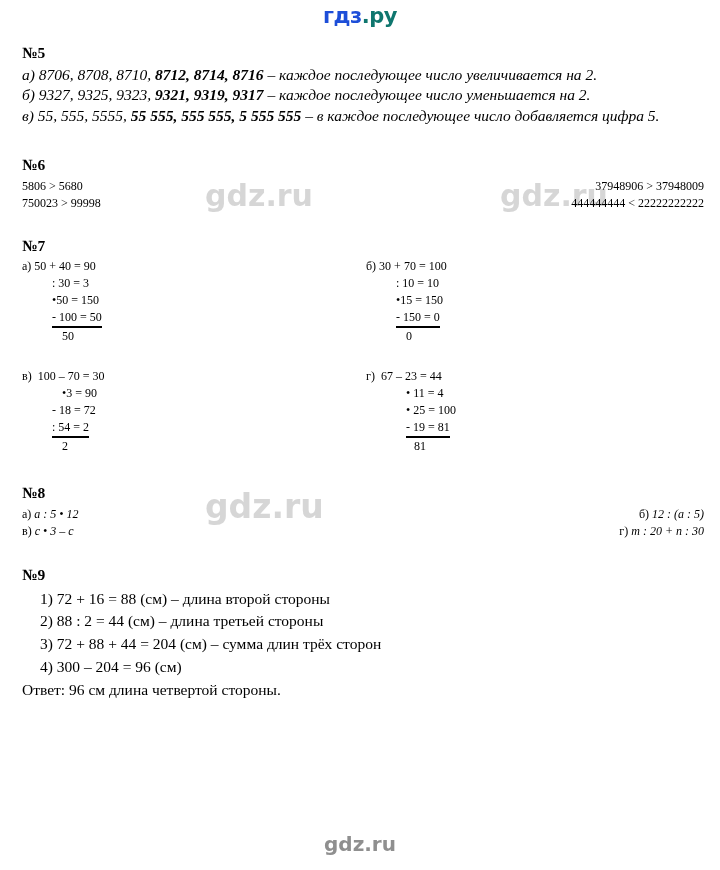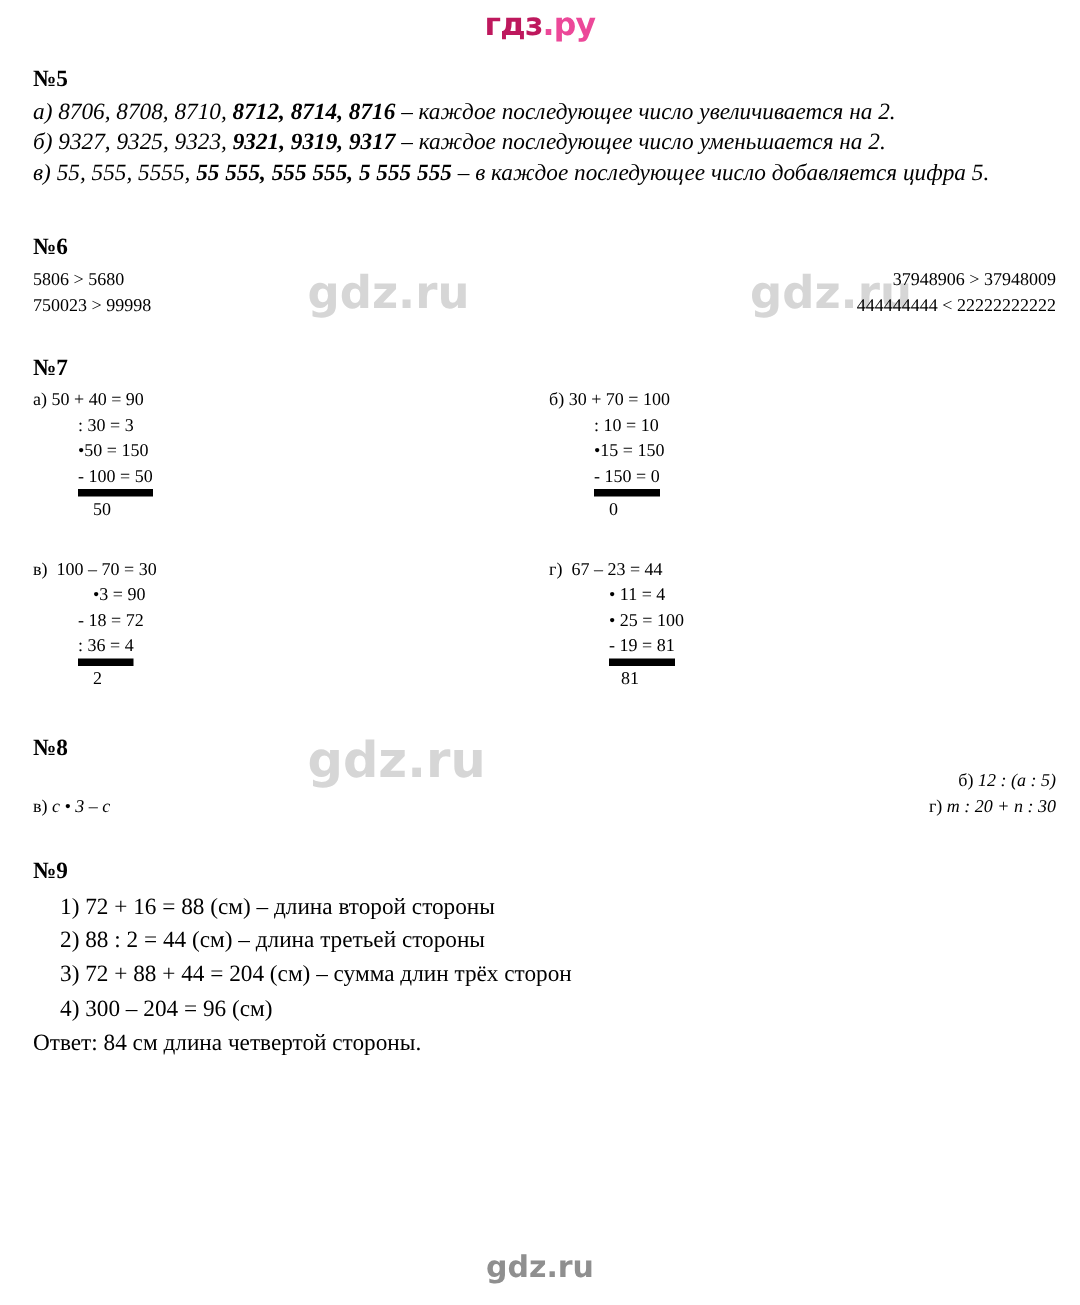--- a/index.html
+++ b/index.html
@@ -19,22 +19,22 @@
   }
   
   .top-logo{
     text-align:center;
     padding-top:4px;
     font-family:"DejaVu Sans", sans-serif;
     font-size:21px;
     font-weight:bold;
     letter-spacing:-0.5px;
   }
-  .top-logo .g{color:#be185d;}
-  .top-logo .ru{color:#ec4899;}
+  .top-logo .g{color:#1d4ed8;}
+  .top-logo .ru{color:#0f766e;}
 
   
   .wm{
     position:absolute;
     font-family:"DejaVu Sans", sans-serif;
     font-weight:bold;
     color:#c9c9c9;
     opacity:.75;
     white-space:nowrap;
     pointer-events:none;
@@ -71,21 +71,21 @@
 
   .row{display:flex;font-size:12px;line-height:1.38;}
   .col-a{width:232px;}
   .col-b{flex:1;text-align:right;}
 
   .cols-6 .col-a{width:232px;}
 
   
   .seven{font-size:12px;line-height:1.4;}
   .seven .line{white-space:pre;}
-  .ul{border-bottom:5px solid #000000;display:inline-block;padding-bottom:0px;}
+  .ul{border-bottom:2px solid #000000;display:inline-block;padding-bottom:0px;}
   .indent2{padding-left:30px;}
   .indent3{padding-left:40px;}
   .indent4{padding-left:48px;}
 
   .c7 .left{width:300px;}
   .c7 .right{flex:1;}
 
   .nine-list{font-size:15.5px;line-height:1.48;padding-left:18px;}
   .answer{font-size:15.5px;margin-top:2px;}
 </style>
@@ -148,36 +148,39 @@
           <div class="line indent2"><span class="ul">- 150 = 0</span></div>
           <div class="line indent3">0</div>
         </div>
       </div>
 
       <div class="row c7 seven" style="margin-top:24px;">
         <div class="left">
           <div class="line"><span>в)</span>  <span>100 – 70 = 30</span></div>
           <div class="line indent3">•3 = 90</div>
           <div class="line indent2">- 18 = 72</div>
-          <div class="line indent2"><span class="ul">: 36 = 4</span></div>
+          <div class="line indent2"><span class="ul">: 54 = 2</span></div>
           <div class="line indent3">2</div>
         </div>
         <div class="right" style="padding-left:44px;">
           <div class="line"><span>г)</span>  <span>67 – 23 = 44</span></div>
           <div class="line indent3">• 11 = 4</div>
           <div class="line indent3">• 25 = 100</div>
           <div class="line indent3"><span class="ul">- 19 = 81</span></div>
           <div class="line indent4">81</div>
         </div>
       </div>
     </div>
 
     <div class="block" style="margin-top:30px;">
       <p class="task-num">№8</p>
       <div class="row" style="margin-top:4px;">
+        <div class="col-a">
+          <span>а)</span> <span class="it">a : 5 • 12</span>
+        </div>
         <div class="col-b">
           <span>б)</span> <span class="it">12 : (a : 5)</span>
         </div>
       </div>
       <div class="row">
         <div class="col-a">
           <span>в)</span> <span class="it">c • 3 – c</span>
         </div>
         <div class="col-b">
           <span>г)</span> <span class="it">m : 20 + n : 30</span>
@@ -186,17 +189,17 @@
     </div>
 
     <div class="block" style="margin-top:26px;">
       <p class="task-num">№9</p>
       <div class="nine-list" style="margin-top:4px;">
         <div>1) 72 + 16 = 88 (см) – длина второй стороны</div>
         <div>2) 88 : 2 = 44 (см) – длина третьей стороны</div>
         <div>3) 72 + 88 + 44 = 204 (см) – сумма длин трёх сторон</div>
         <div>4) 300 – 204 = 96 (см)</div>
       </div>
-      <p class="answer">Ответ: 84 см длина четвертой стороны.</p>
+      <p class="answer">Ответ: 96 см длина четвертой стороны.</p>
     </div>
 
   </div>
 </div>
 
 </body></html>

